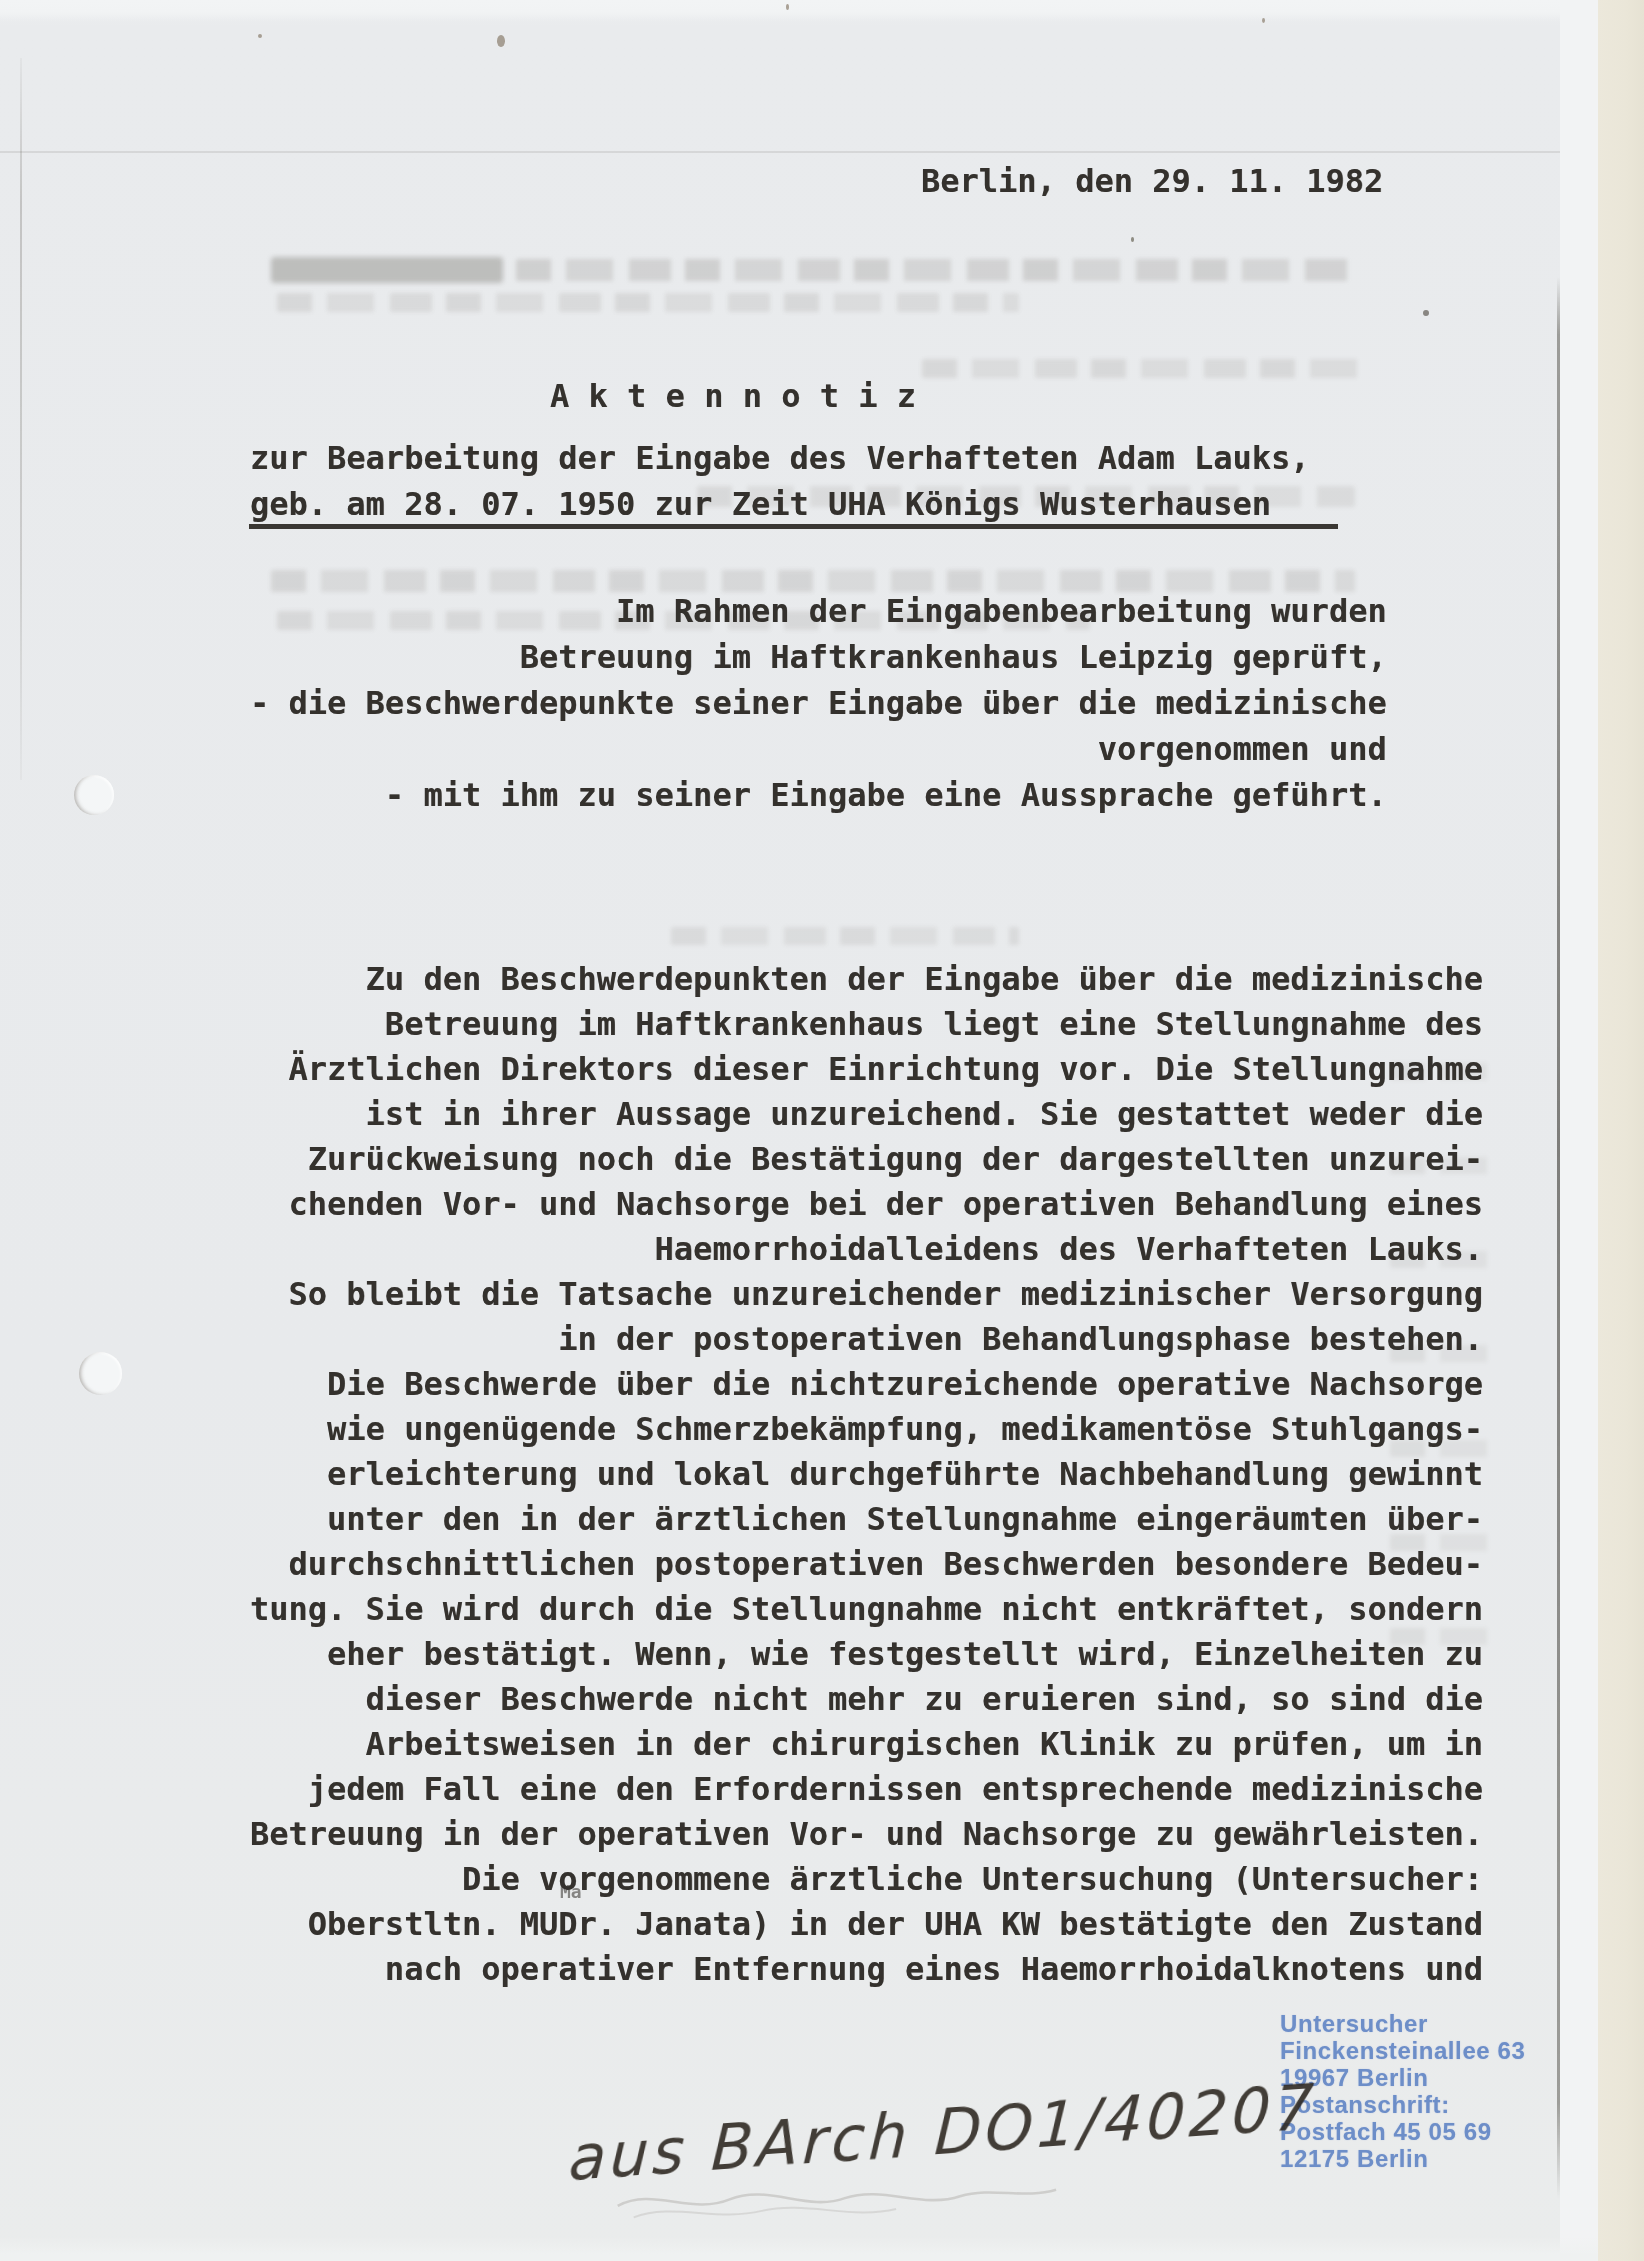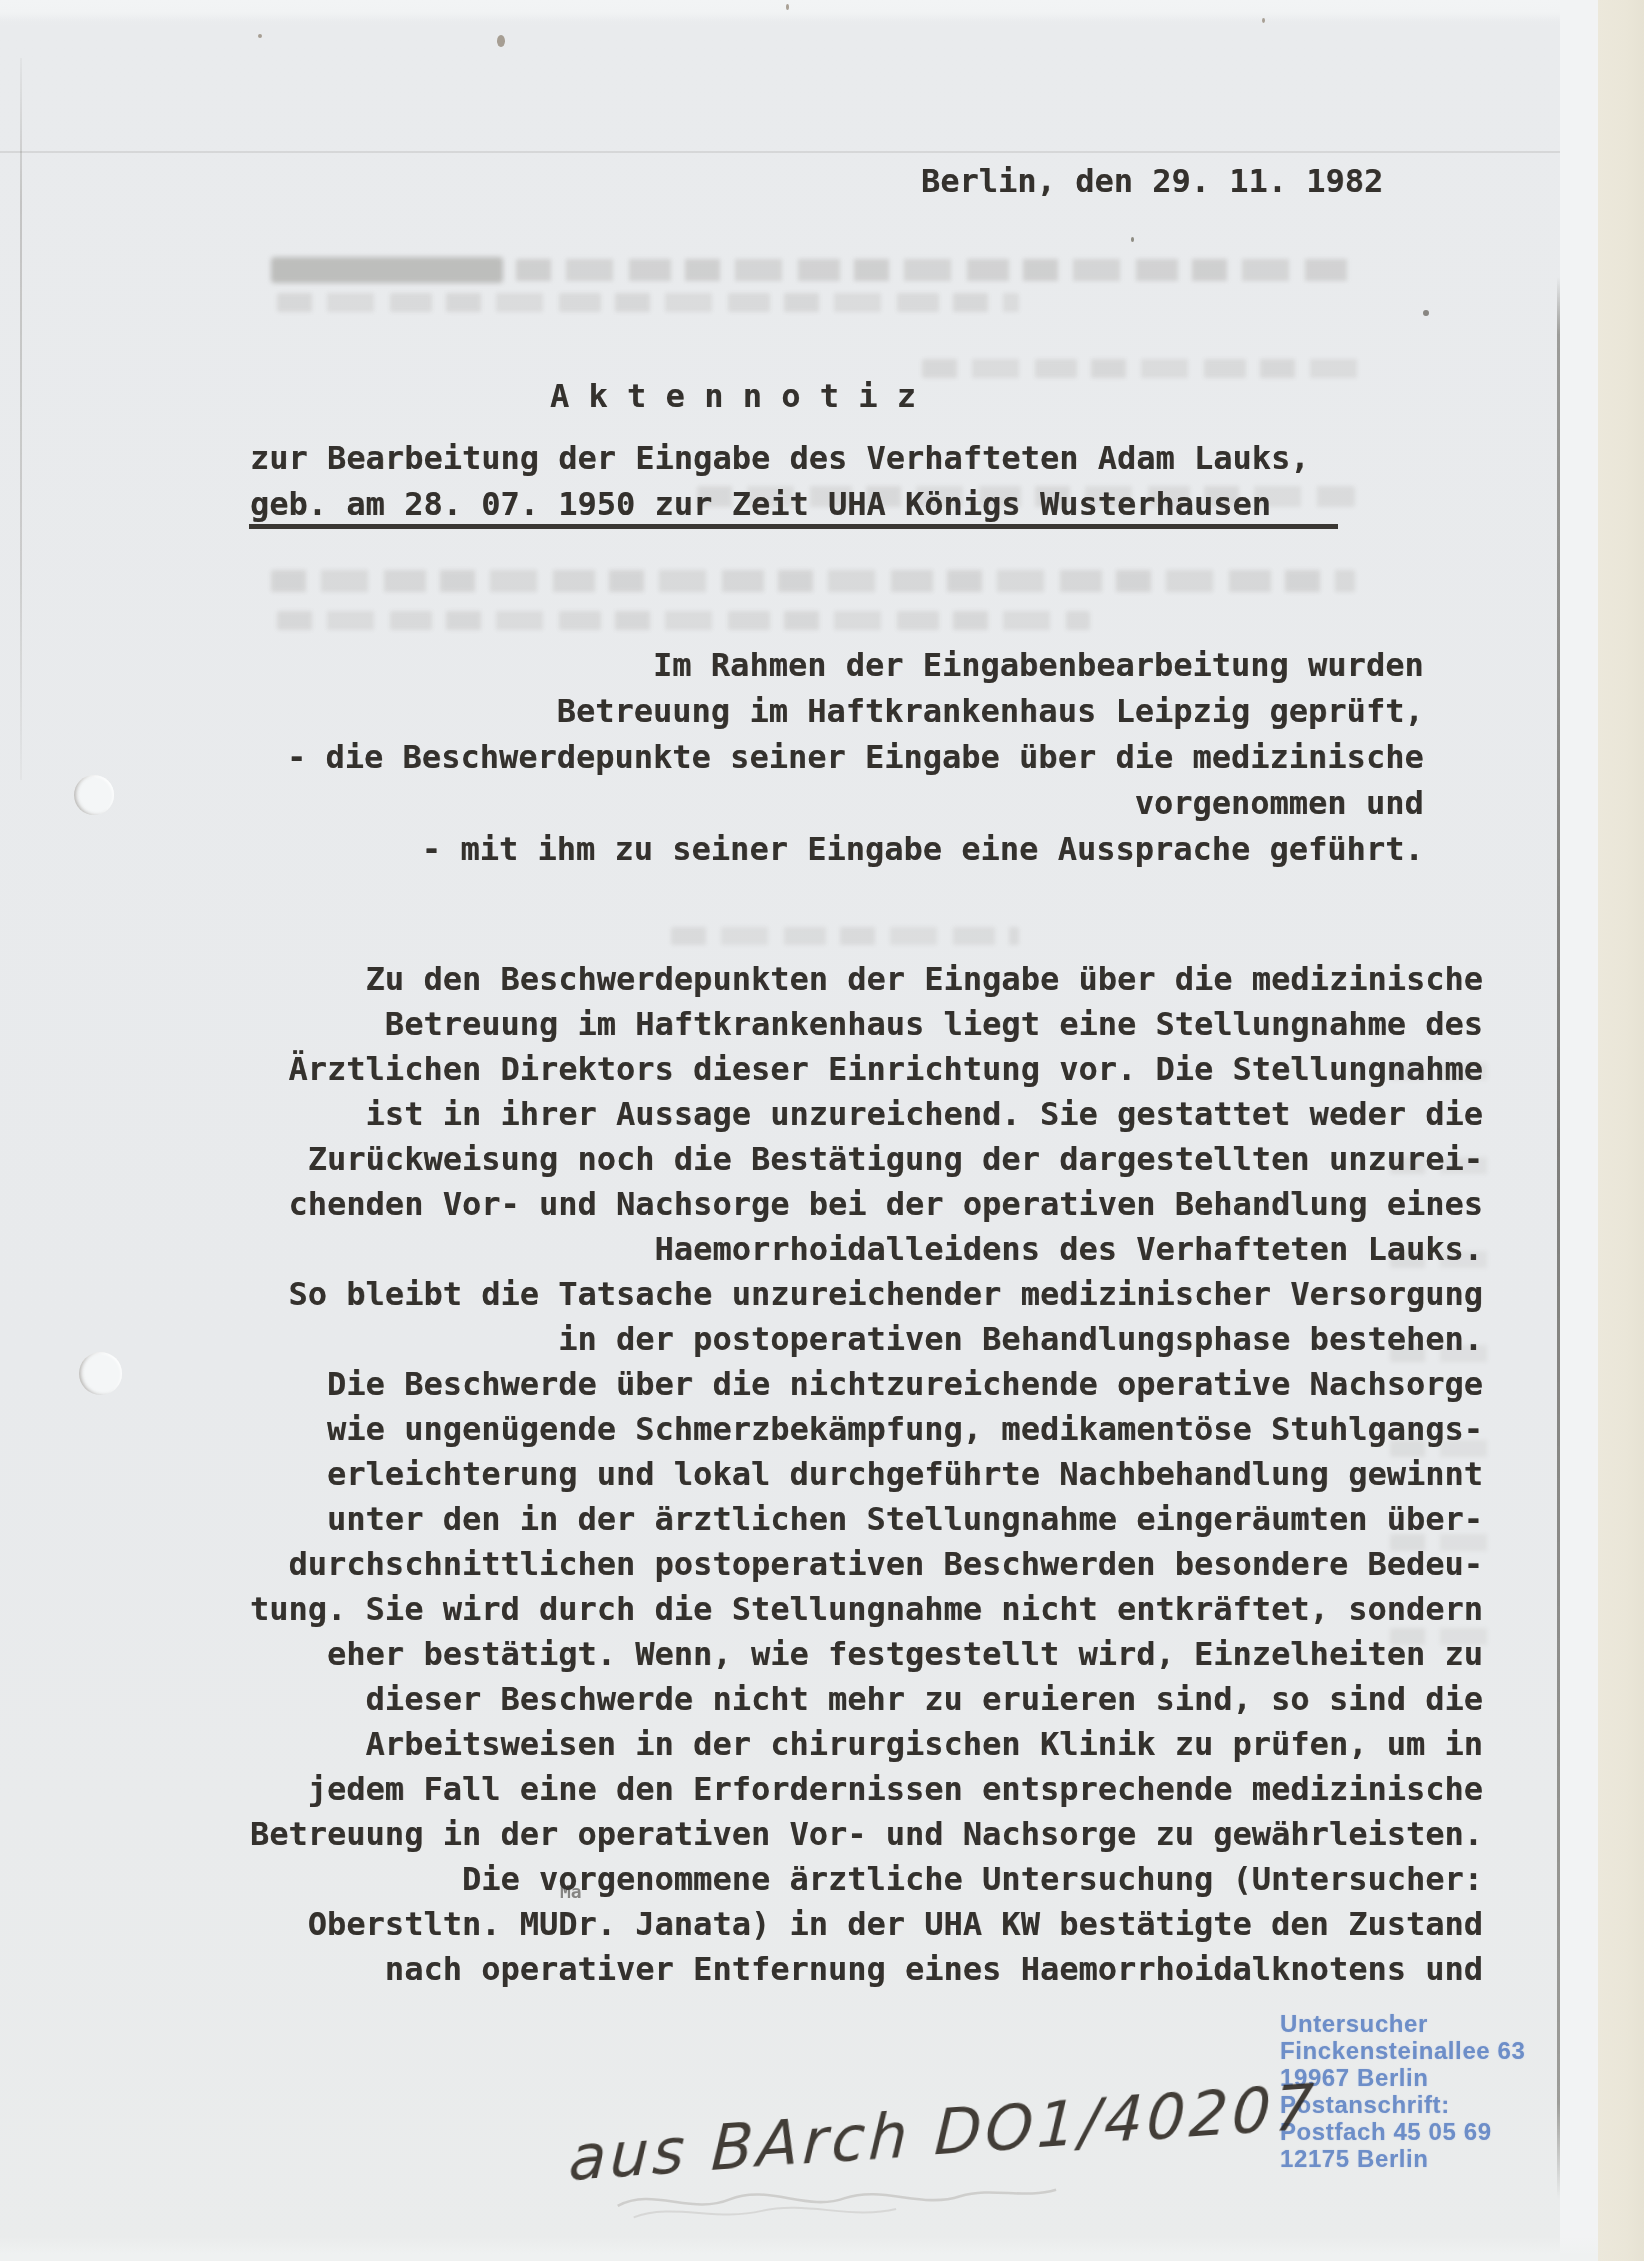--- a/index.html
+++ b/index.html
@@ -45,21 +45,21 @@
   .speck{border-radius:50%;filter:blur(0.3px);background:#7b6c59;opacity:.6;}
   
   .tw{color:var(--ink);font-family:"DejaVu Sans Mono",monospace;font-weight:bold;
     font-size:32px;line-height:45px;white-space:pre;filter:blur(0.3px);
     text-shadow:0.3px 0.3px 0 rgba(52,49,45,.45);text-align:right;}
   .date{left:921px;top:159px;}
   .title{left:550px;top:374px;}
   .sub1{left:250px;top:436px;}
   .sub2{left:250px;top:482px;}
   .rule{left:249px;top:524px;width:1089px;height:5.2px;background:#3a3733;filter:blur(0.4px);}
-  .para1{left:250px;top:642px;line-height:46px;margin-left:37px;}
+  .para1{left:250px;top:588px;line-height:46px;}
   .para2{left:250px;top:957px;line-height:45px;}
   .sup{left:544px;top:1883px;font-size:18px;line-height:18px;opacity:.55;filter:blur(0.3px);
     color:var(--ink);font-family:"DejaVu Sans Mono",monospace;font-weight:bold;padding-left:16px;}
   
   .stamp{left:1280px;top:2010px;color:var(--stamp);opacity:.8;
     font-family:"Liberation Sans",sans-serif;font-weight:700;font-size:24px;line-height:27px;
     letter-spacing:0.6px;filter:blur(0.4px);text-shadow:0 0 1.3px rgba(79,119,192,.45);}
   
   .handwriting{left:571px;top:2123px;color:rgba(48,42,36,.9);
     font-family:"DejaVu Sans",sans-serif;font-style:italic;font-size:61px;line-height:71px;

